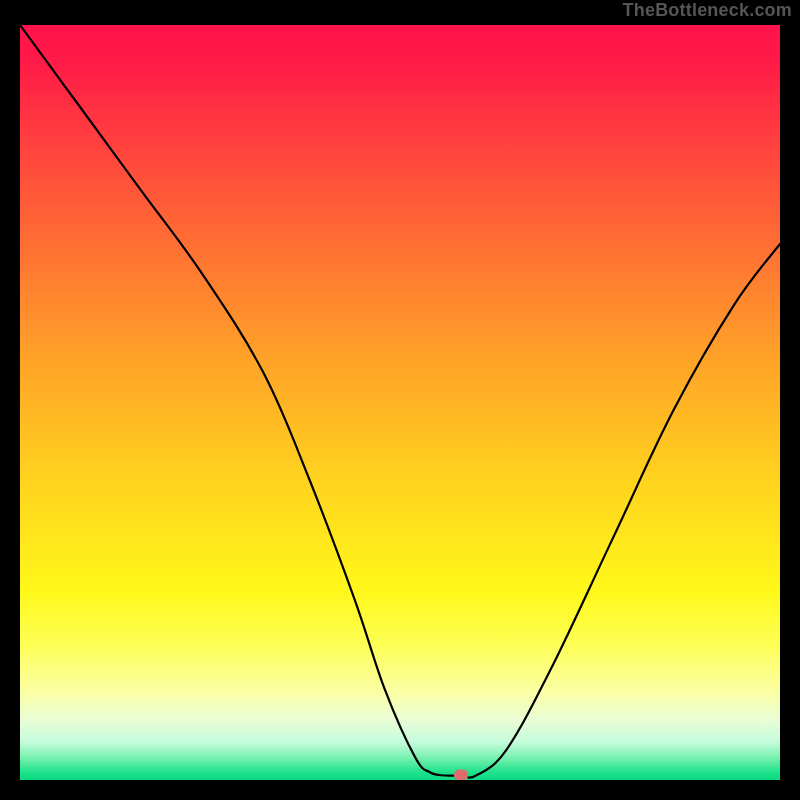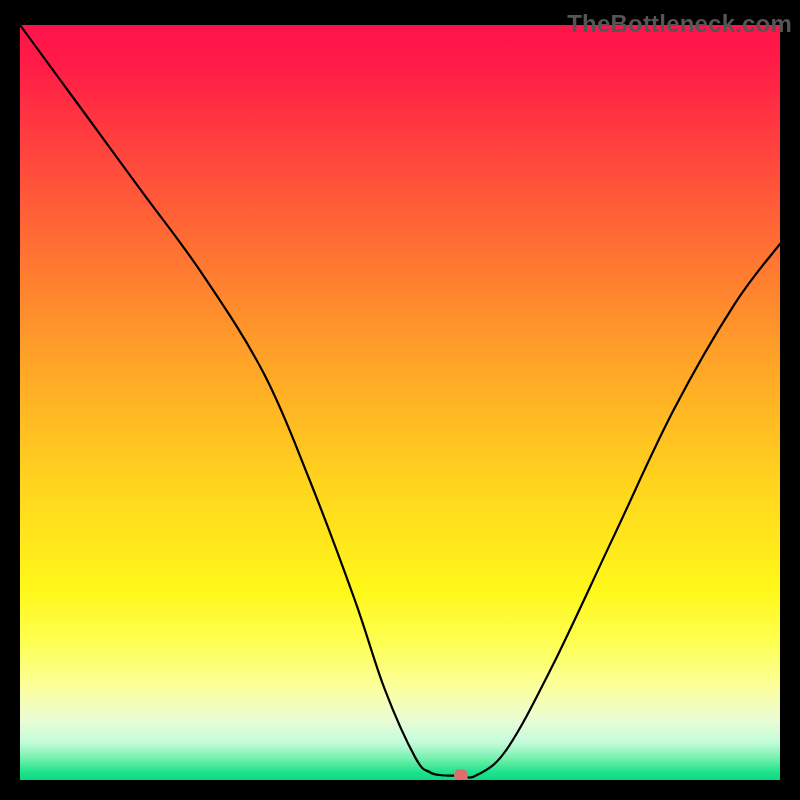--- a/index.html
+++ b/index.html
@@ -12,23 +12,23 @@
     overflow: hidden;
   }
   .frame {
     position: relative;
     width: 800px;
     height: 800px;
     background: #000;
   }
   .watermark {
     position: absolute;
-    top: 10px;
+    top: 0;
     right: 8px;
-    font-size: 24px;
+    font-size: 18px;
     font-weight: 600;
     color: #555;
     letter-spacing: 0.2px;
     z-index: 20;
     user-select: none;
   }
   .plot-area {
     position: absolute;
     left: 20px;
     top: 25px;

